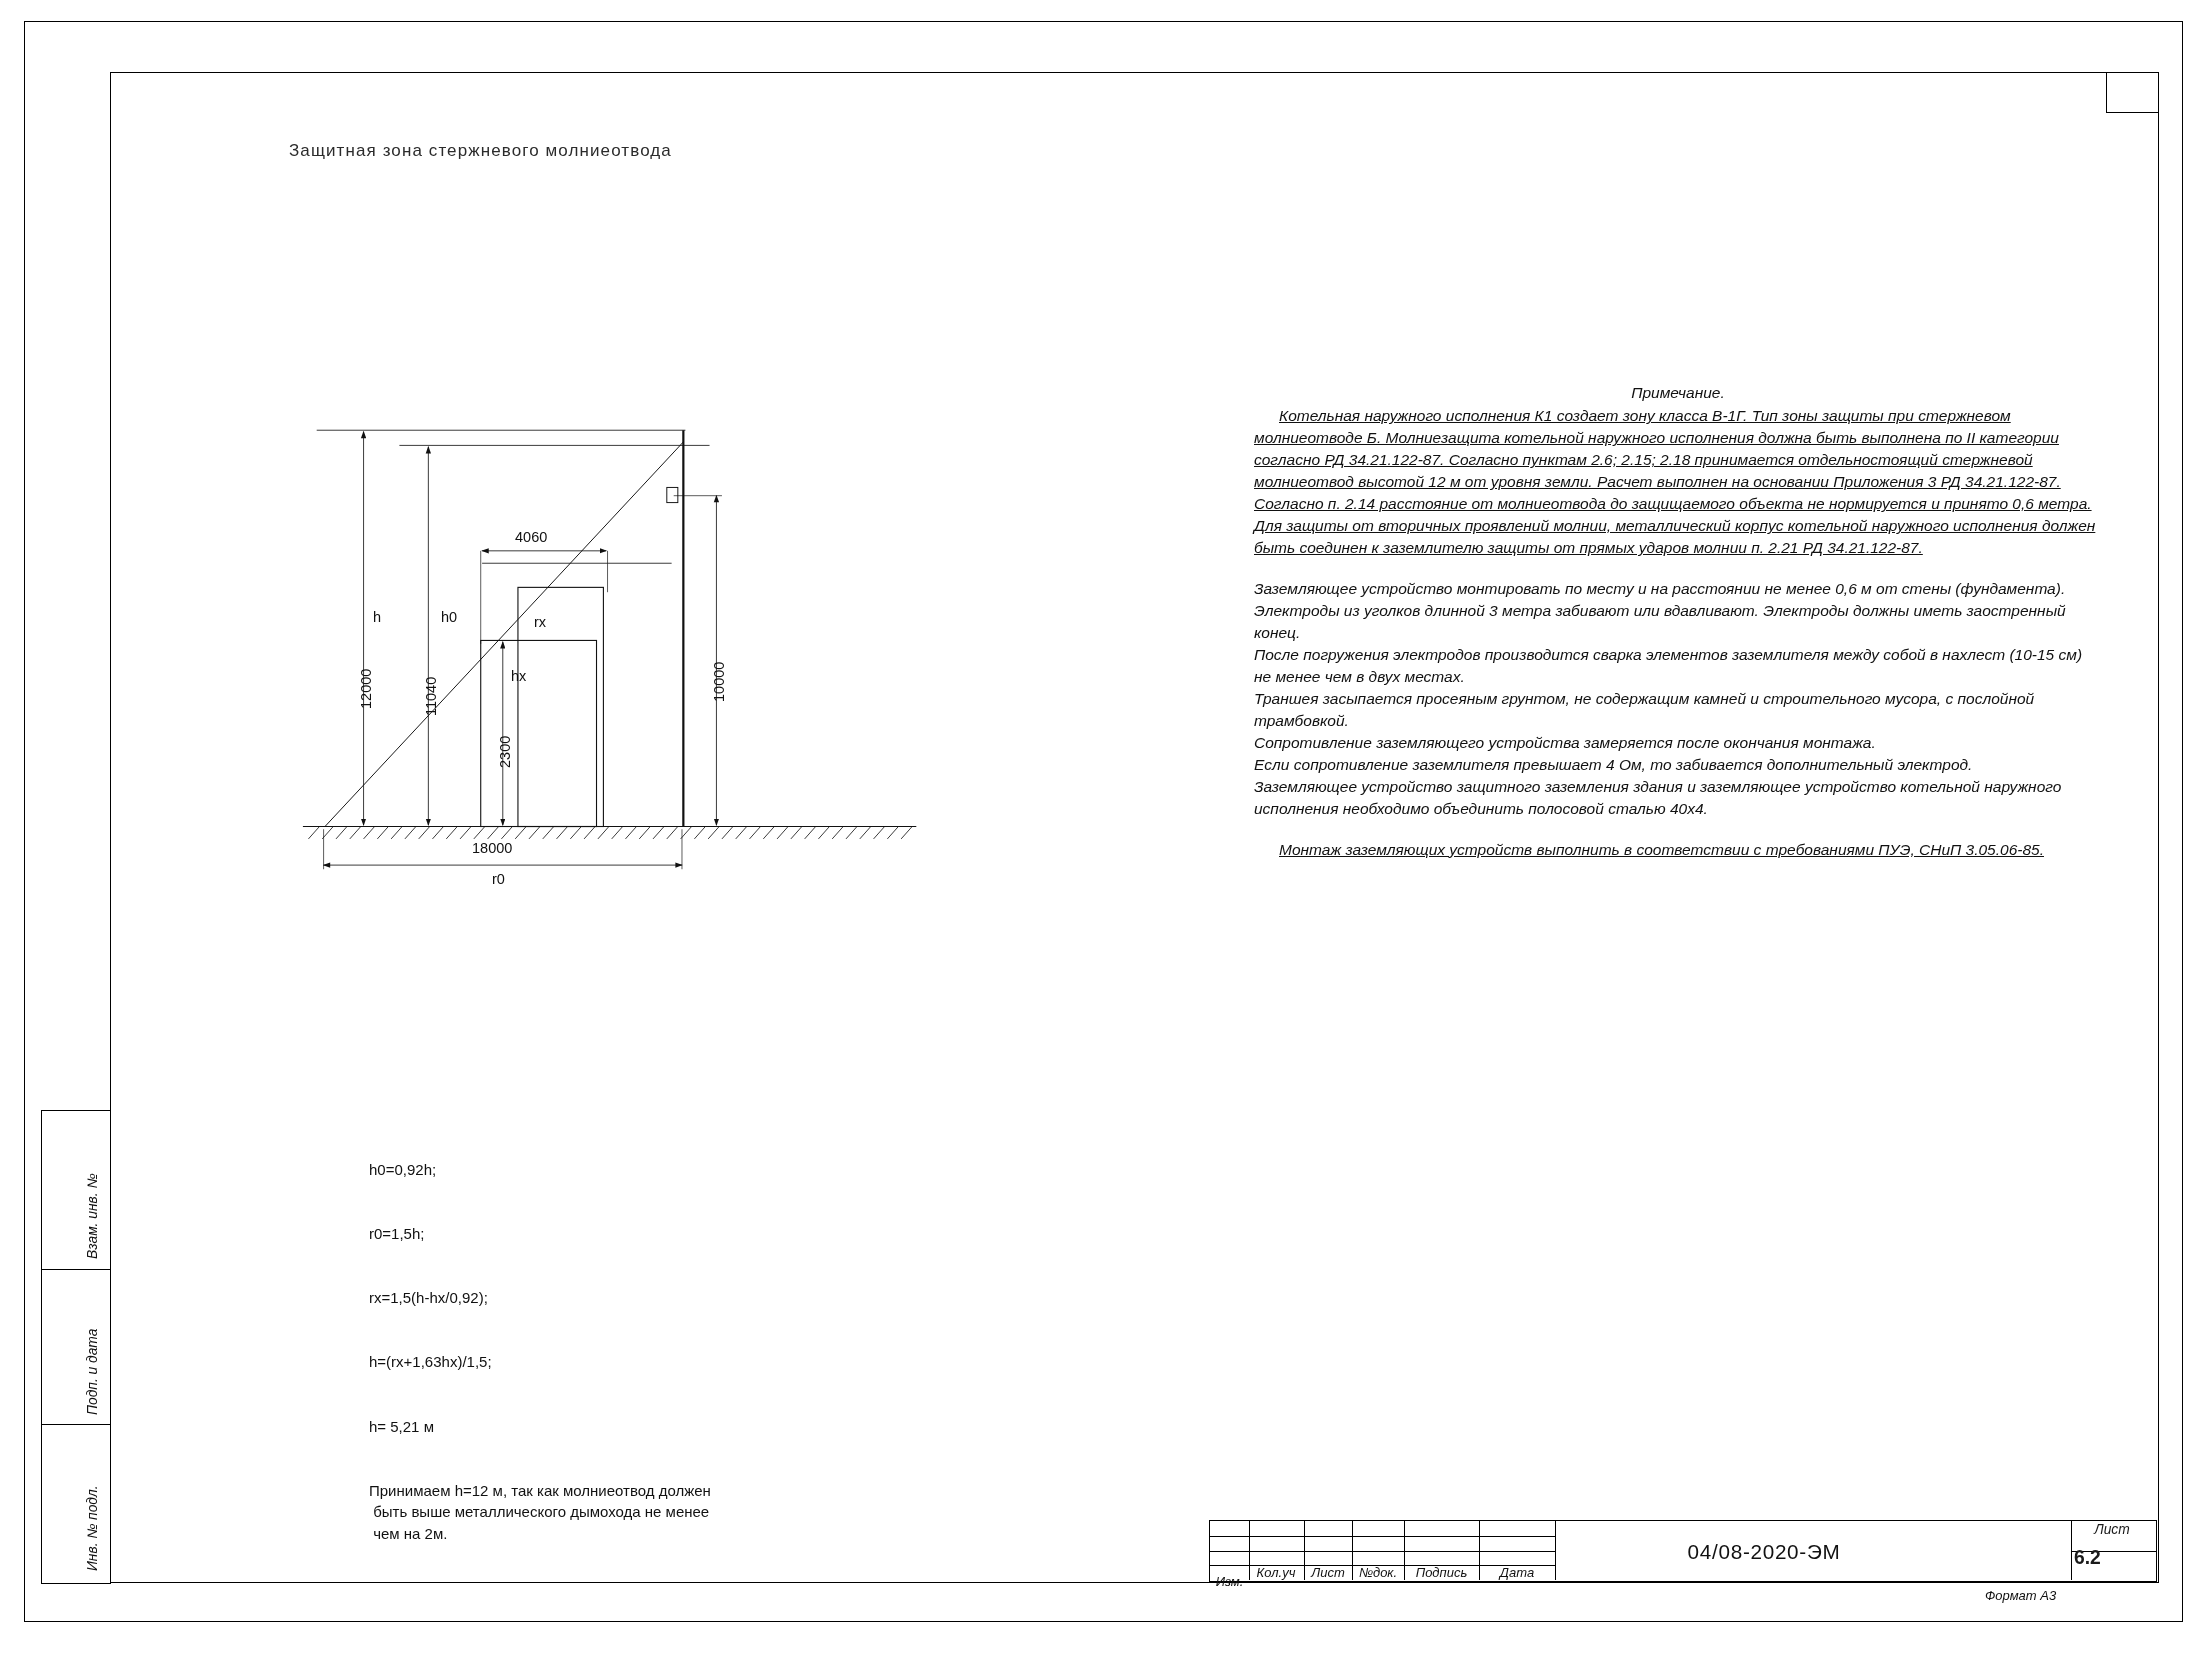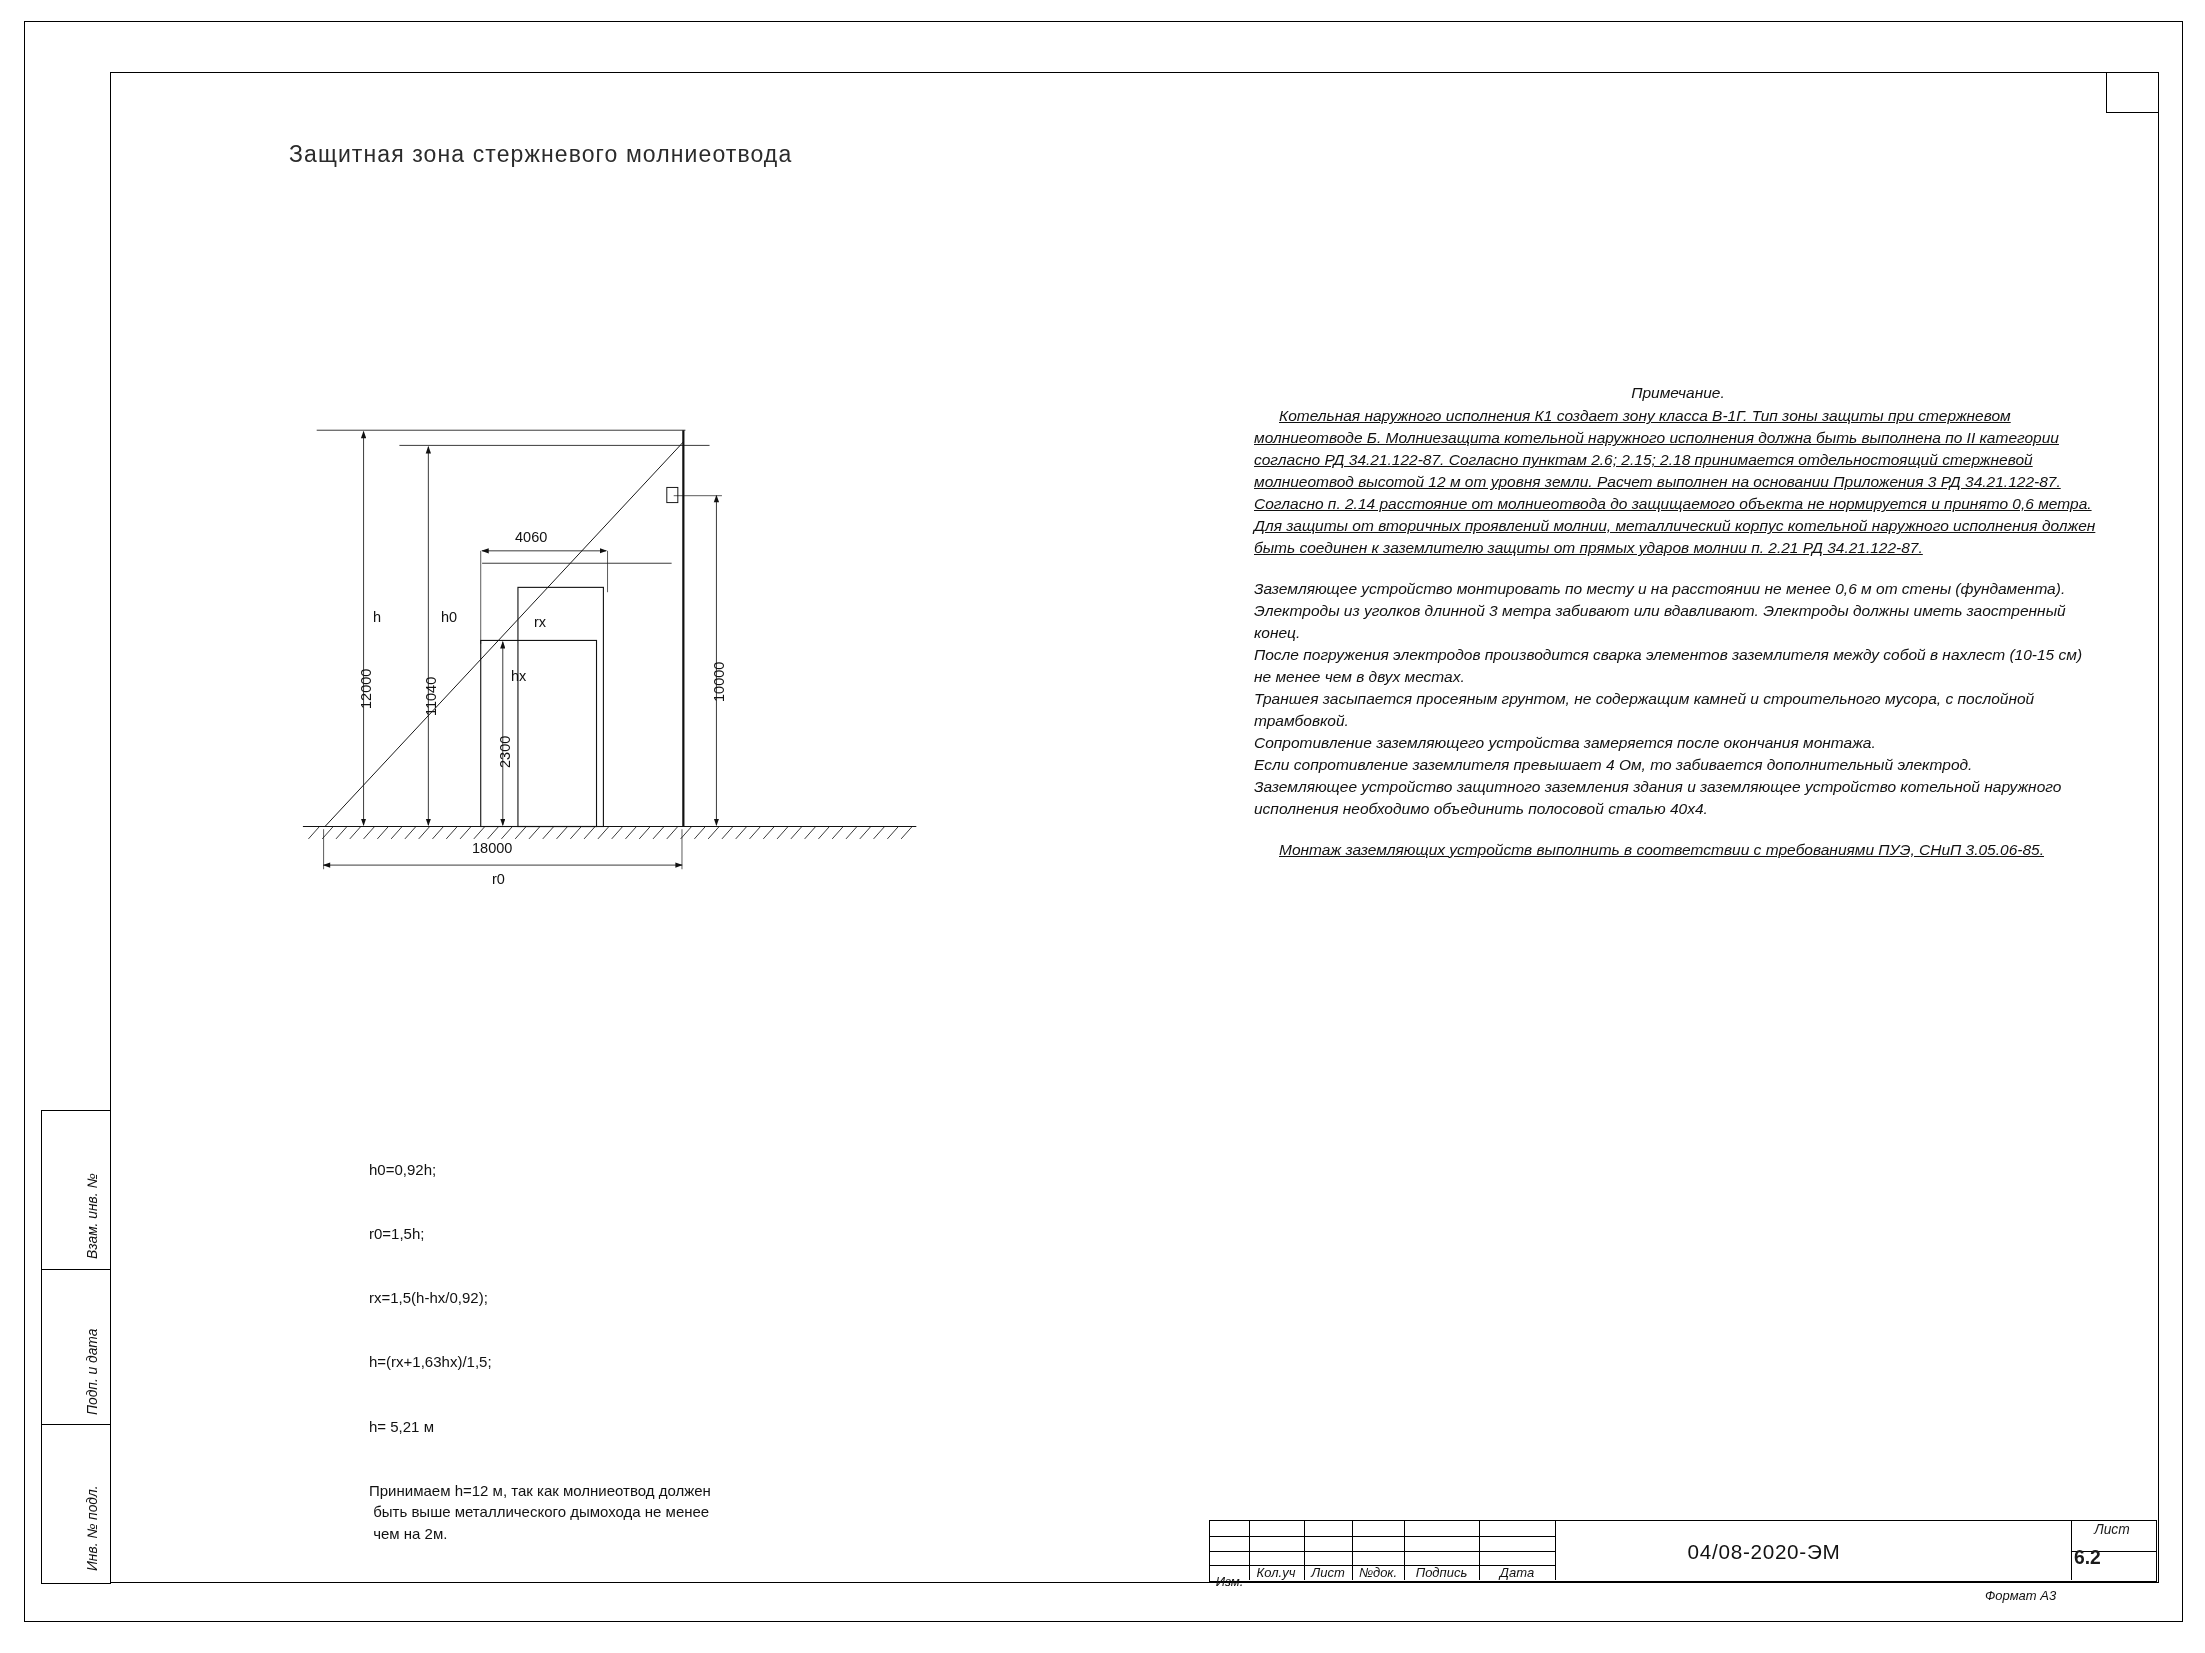--- a/index.html
+++ b/index.html
@@ -50,21 +50,21 @@
     position:absolute; right:0; top:0;
     width:52px; height:40px;
     border-left:1.4px solid #000;
     border-bottom:1.4px solid #000;
     box-sizing:border-box;
   }
 
   
   .doc-title {
     position:absolute; left:289px; top:141px;
-    font-size:23px;
+    font-size:17px;
     letter-spacing:1.1px;
     color:#2b2b2b;
     white-space:nowrap;
   }
 
   
   .drawing { position:absolute; left:296px; top:413px; width:896px; height:510px; }
   .dim-label {
     position:absolute;
     font-size:14.5px;

